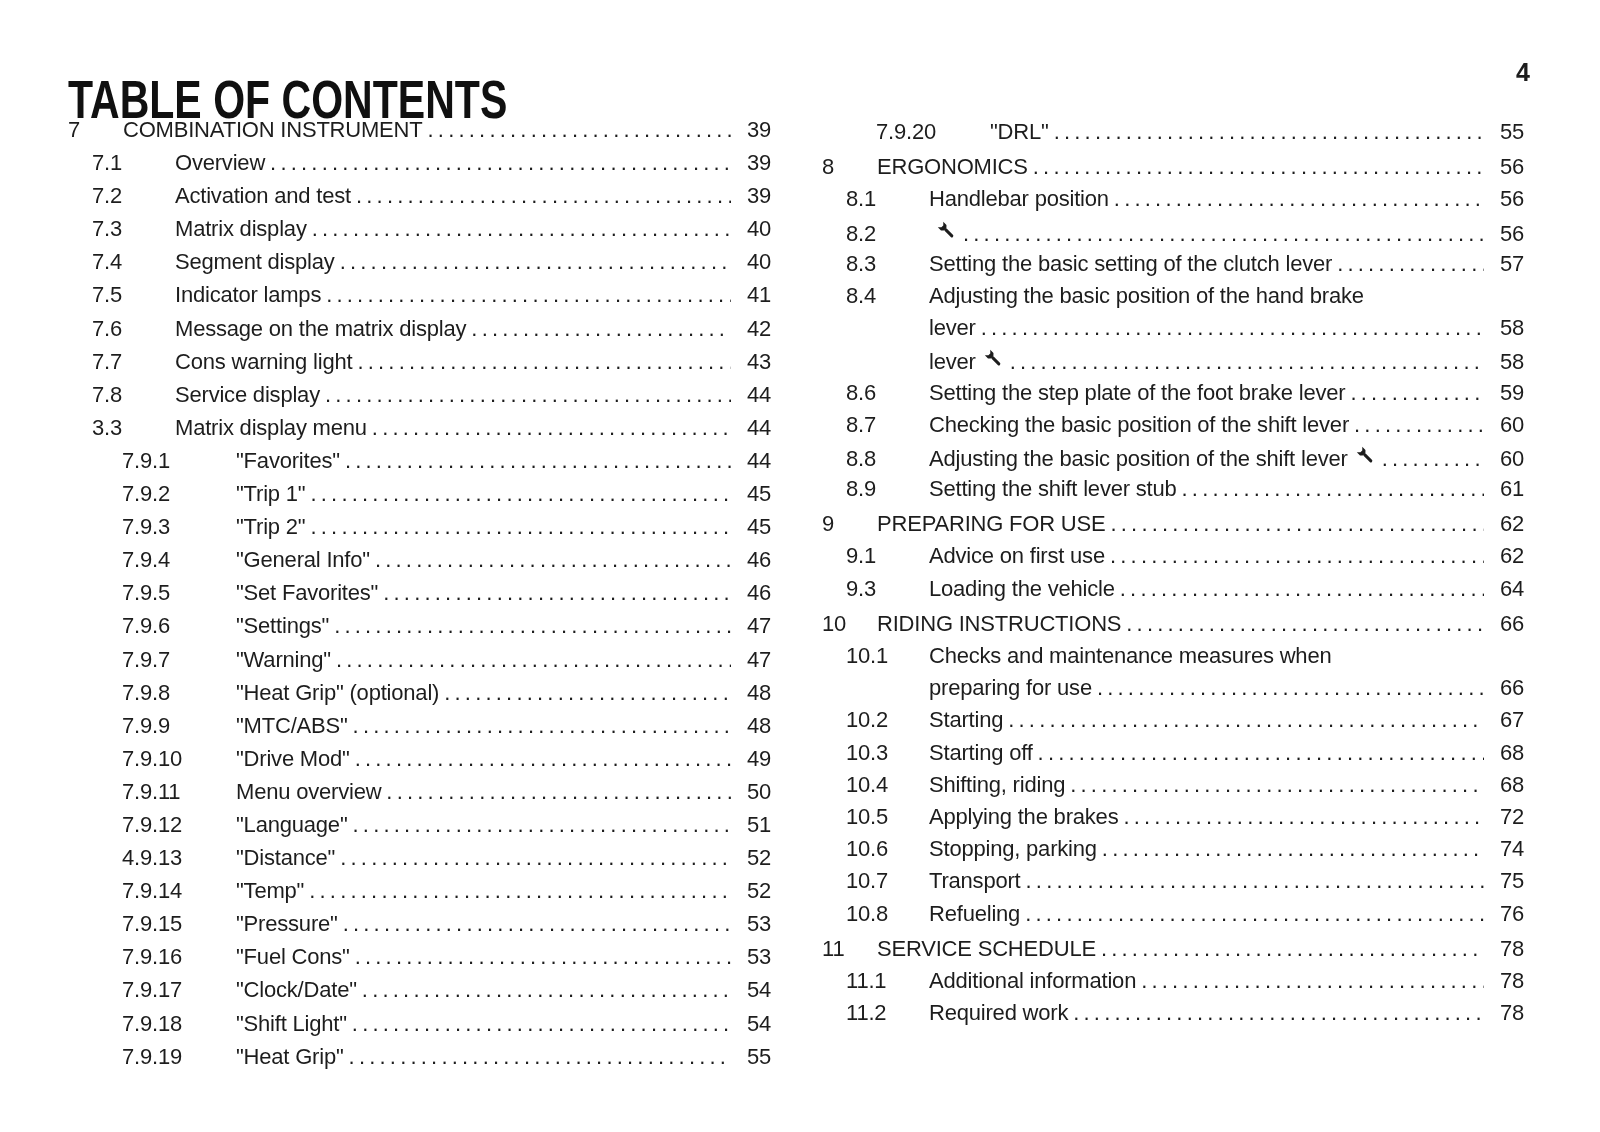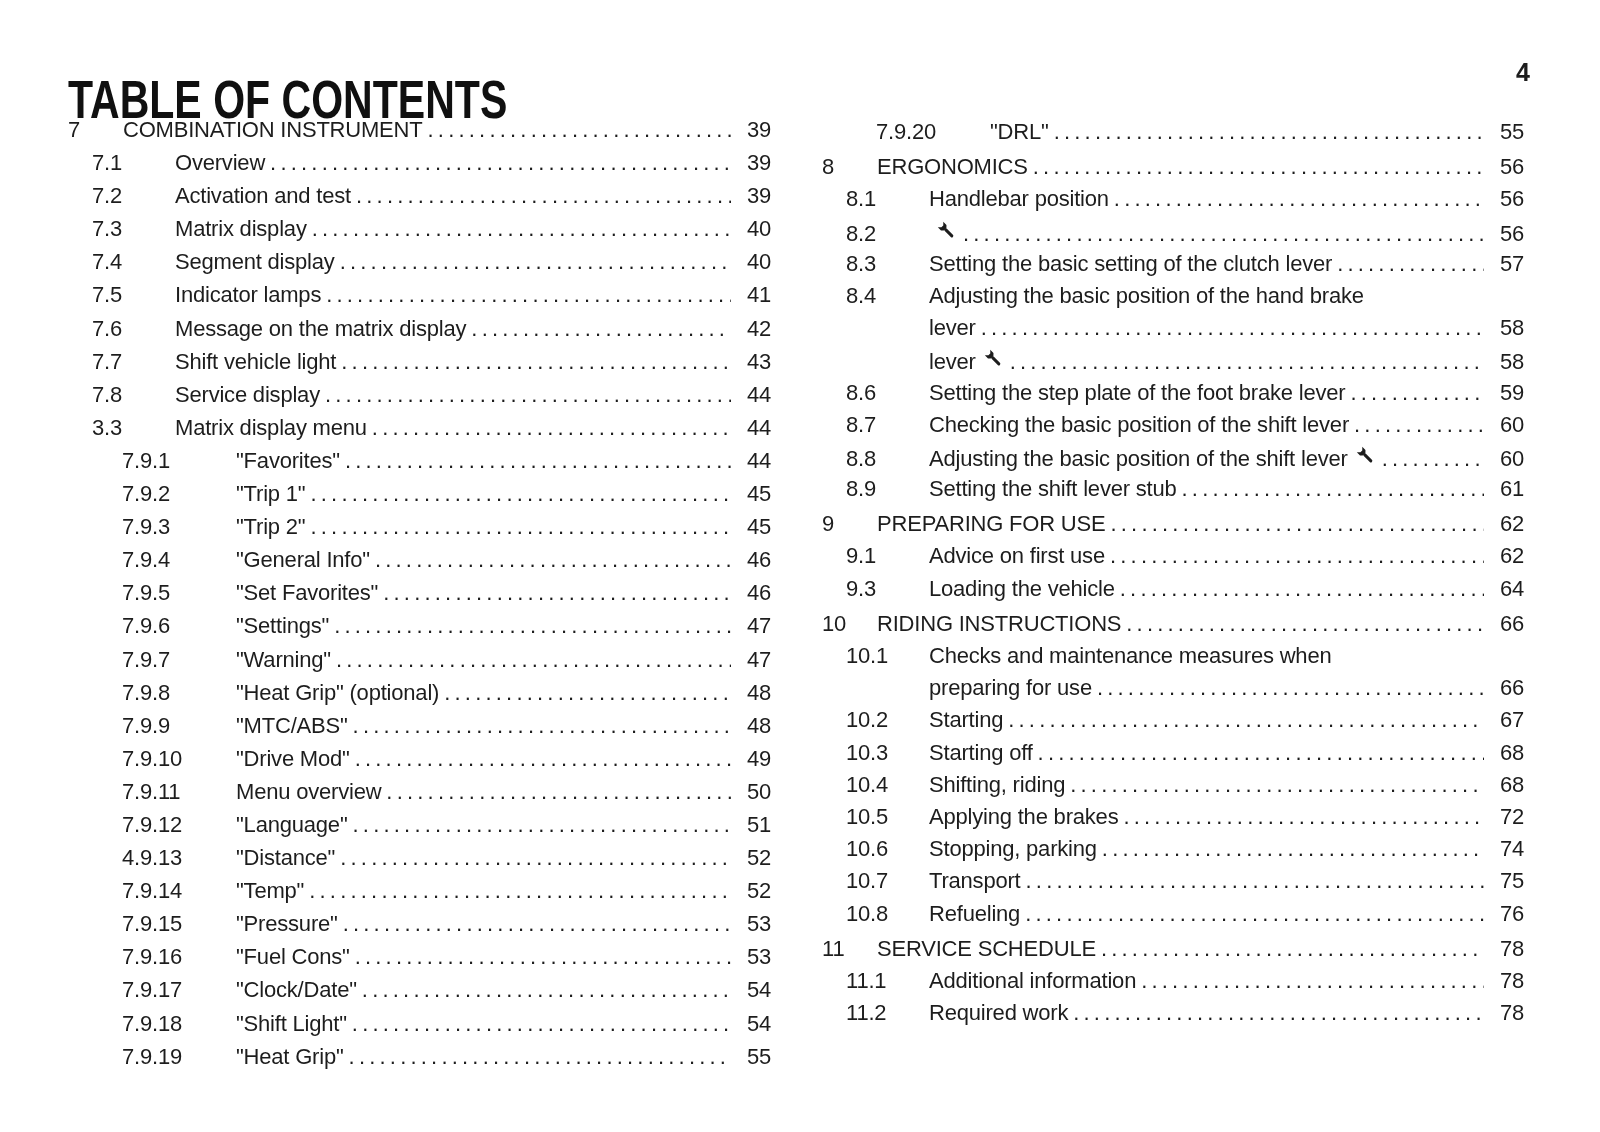--- a/index.html
+++ b/index.html
@@ -124,21 +124,21 @@
 
       <span class="leader l1"></span>
       <span class="pg p1">42</span>
     </div>
 
   </div>
 
   <div class="entry lv2">
     <div class="line line1">
       <span class="num">7.7</span>
-      <span class="title">Shift vehicle light</span>
+      <span class="title">Cons warning light</span>
 
       <span class="leader l1"></span>
       <span class="pg p1">43</span>
     </div>
 
   </div>
 
   <div class="entry lv2">
     <div class="line line1">
       <span class="num">7.8</span>

